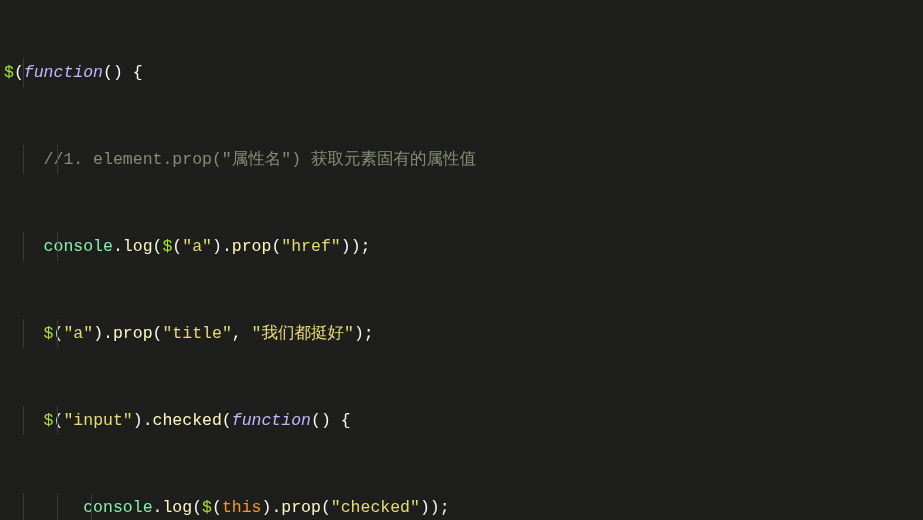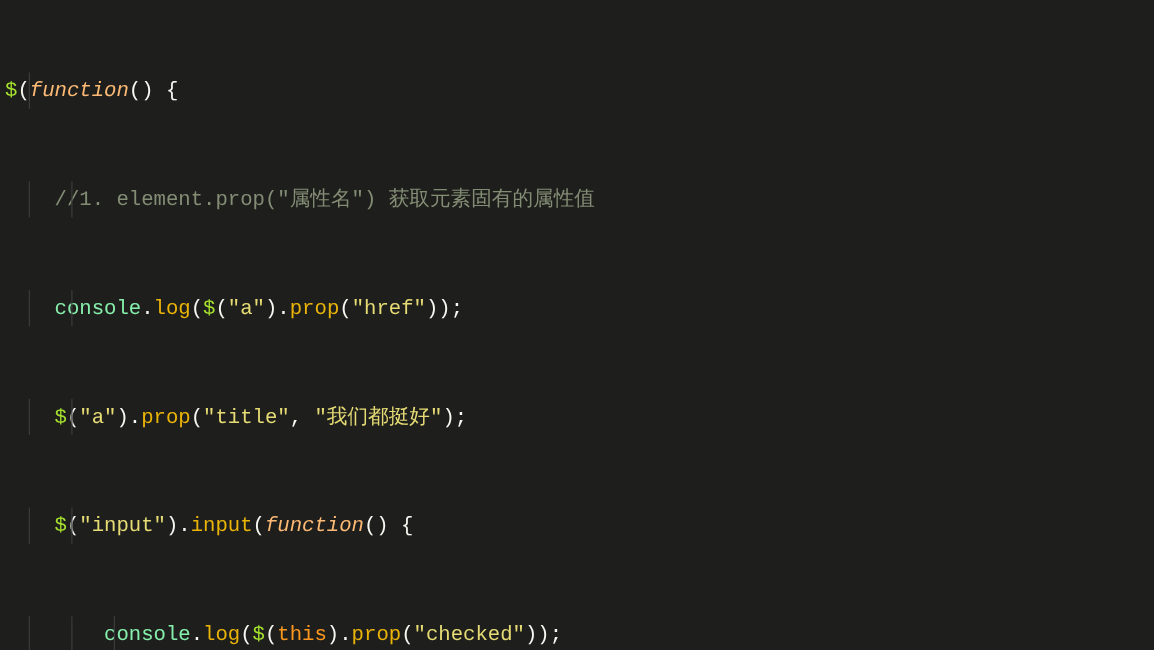--- a/index.html
+++ b/index.html
@@ -3,42 +3,42 @@
 <meta charset="utf-8">
 <style>
   html,body{margin:0;padding:0;background:#1e1f1c;color:#ccc;font-family:Consolas,"Courier New",monospace;font-size:16.5px;line-height:29px;width:923px;height:520px;overflow:hidden}
   .editor{position:relative;white-space:pre;padding:0 0 0 4px}
   .line{display:block;height:29px;position:relative}
   .indent-guide{position:absolute;top:0;bottom:0;width:1px;background:#3a3a3a}
   .g1{left:19px}
   .g2{left:53px}
   .g3{left:87px}
   .c-punct{color:#f8f8f2}
-  .c-keyword{color:#fdba74;font-style:italic}
-  .c-func{color:#eab308}
+  .c-keyword{color:#c4b5fd;font-style:italic}
+  .c-func{color:#fef9c3}
   .c-string{color:#e6db74}
   .c-this{color:#fd971f;}
   .c-ident{color:#86efac}
   .c-comment{color:#838d75}
   .c-jq{color:#a6e22e}
 </style>
 </head>
 <body>
 
 <div class="editor">
 
 <div class="line"><span class="indent-guide g1"></span><span class="c-jq">$</span><span class="c-punct">(</span><span class="c-keyword">function</span><span class="c-punct">(</span><span class="c-punct">)</span><span class="c-punct"> {</span></div>
 
 <div class="line"><span class="indent-guide g1"></span><span class="indent-guide g2"></span>    <span class="c-comment">//1. element.prop("属性名") 获取元素固有的属性值</span></div>
 
 <div class="line"><span class="indent-guide g1"></span><span class="indent-guide g2"></span>    <span class="c-ident">console</span><span class="c-punct">.</span><span class="c-func">log</span><span class="c-punct">(</span><span class="c-jq">$</span><span class="c-punct">(</span><span class="c-string">"a"</span><span class="c-punct">).</span><span class="c-func">prop</span><span class="c-punct">(</span><span class="c-string">"href"</span><span class="c-punct">));</span></div>
 
 <div class="line"><span class="indent-guide g1"></span><span class="indent-guide g2"></span>    <span class="c-jq">$</span><span class="c-punct">(</span><span class="c-string">"a"</span><span class="c-punct">).</span><span class="c-func">prop</span><span class="c-punct">(</span><span class="c-string">"title"</span><span class="c-punct">, </span><span class="c-string">"我们都挺好"</span><span class="c-punct">);</span></div>
 
-<div class="line"><span class="indent-guide g1"></span><span class="indent-guide g2"></span>    <span class="c-jq">$</span><span class="c-punct">(</span><span class="c-string">"input"</span><span class="c-punct">).</span><span class="c-func">input</span><span class="c-punct">(</span><span class="c-keyword">function</span><span class="c-punct">() {</span></div>
+<div class="line"><span class="indent-guide g1"></span><span class="indent-guide g2"></span>    <span class="c-jq">$</span><span class="c-punct">(</span><span class="c-string">"input"</span><span class="c-punct">).</span><span class="c-func">checked</span><span class="c-punct">(</span><span class="c-keyword">function</span><span class="c-punct">() {</span></div>
 
 <div class="line"><span class="indent-guide g1"></span><span class="indent-guide g2"></span><span class="indent-guide g3"></span>        <span class="c-ident">console</span><span class="c-punct">.</span><span class="c-func">log</span><span class="c-punct">(</span><span class="c-jq">$</span><span class="c-punct">(</span><span class="c-this">this</span><span class="c-punct">).</span><span class="c-func">prop</span><span class="c-punct">(</span><span class="c-string">"checked"</span><span class="c-punct">));</span></div>
 
 
 
 
 
 
 
 

